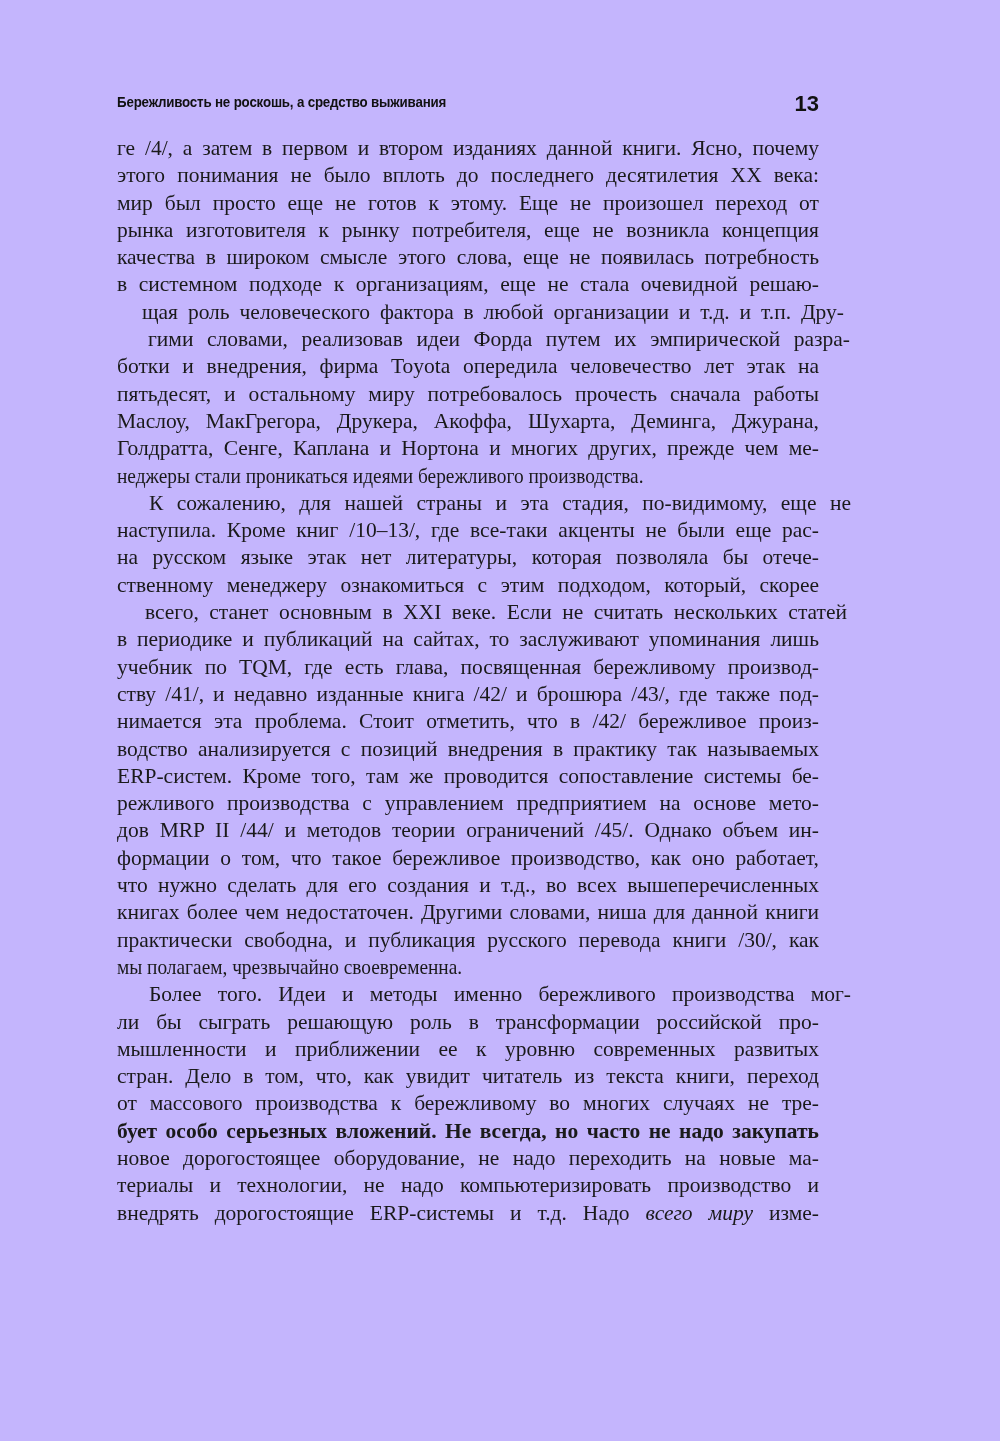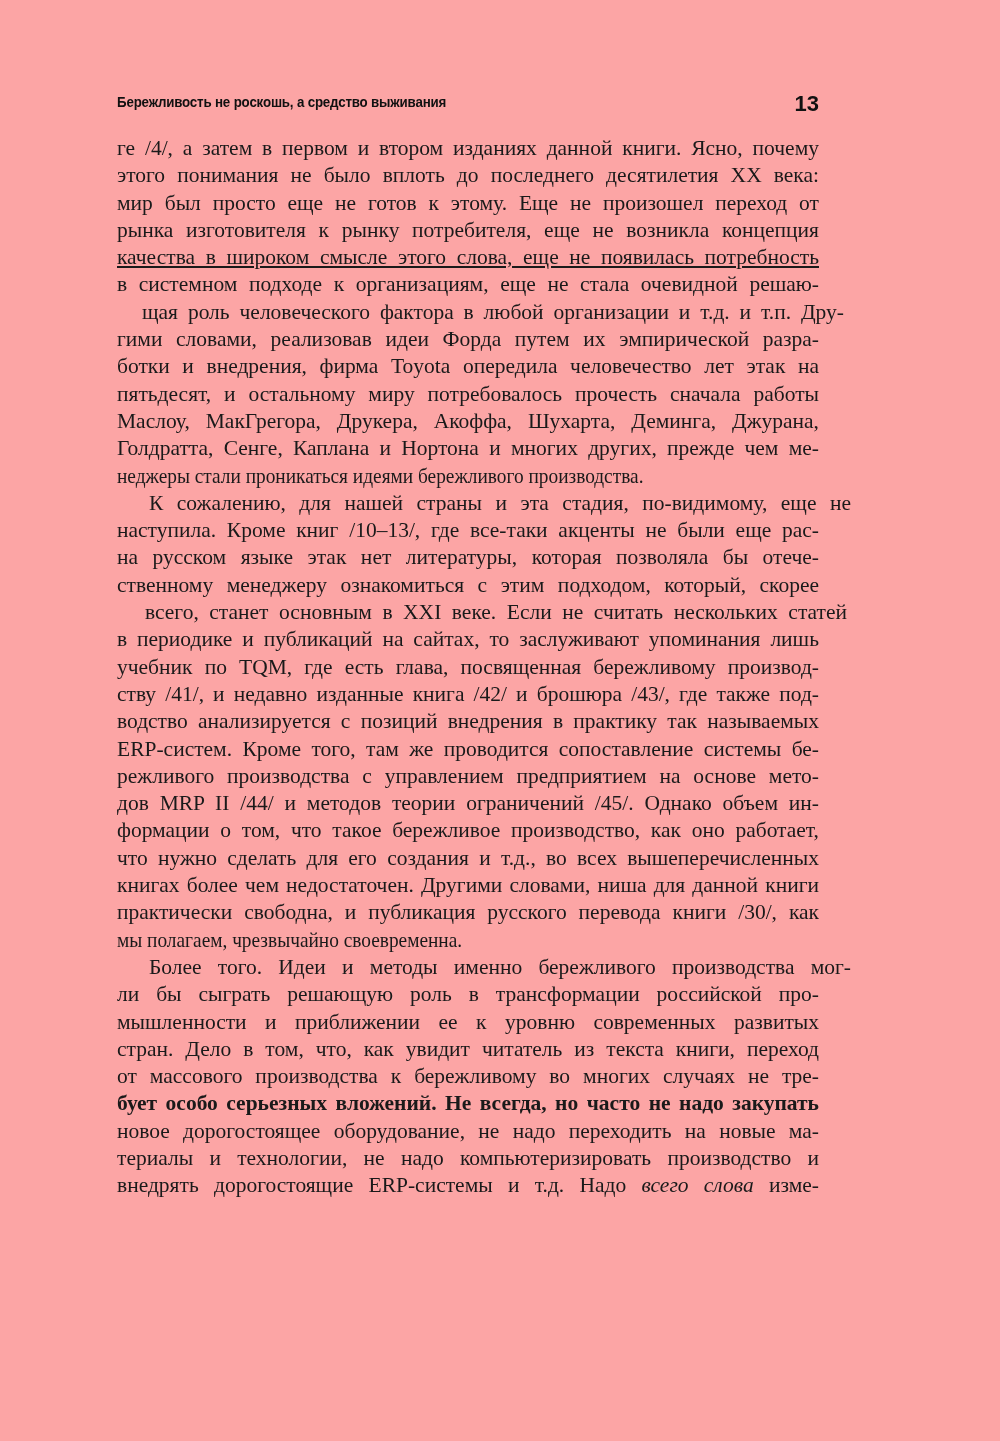--- a/index.html
+++ b/index.html
@@ -1,17 +1,17 @@
 <!DOCTYPE html>
 <html><head>
 <meta charset="utf-8">
 <style>
   html, body { margin: 0; padding: 0; background: #ffffff; }
   body { width: 1000px; height: 1441px; position: relative; overflow: hidden; }
-  .page { position: absolute; left: 0; top: 0; width: 1000px; height: 1441px; background: #fca5a5; }
+  .page { position: absolute; left: 0; top: 0; width: 1000px; height: 1441px; background: #c4b5fd; }
   .running-head {
     position: absolute; left: 117px; top: 92px; width: 702px; height: 30px;
     font-family: "Liberation Sans", sans-serif; color: #111;
   }
   .running-title {
     position: absolute; left: 0; top: 2px;
     font-size: 14.5px; font-weight: bold; letter-spacing: -0.2px;
     transform: scaleX(0.92); transform-origin: left center;
   }
   .page-number {
@@ -39,54 +39,55 @@
     <span class="running-title">Бережливость не роскошь, а средство выживания</span>
     <span class="page-number">13</span>
   </div>
 
   <div class="body-text" id="body-text">
       <div>
         <span class="line" style="display: block; width: 702px; transform: scaleX(1);">ге /4/, а затем в первом и втором изданиях данной книги. Ясно, почему</span>
         <span class="line" style="display: block; width: 702px; transform: scaleX(1);">этого понимания не было вплоть до последнего десятилетия XX века:</span>
         <span class="line" style="display: block; width: 702px; transform: scaleX(1);">мир был просто еще не готов к этому. Еще не произошел переход от</span>
         <span class="line" style="display: block; width: 702px; transform: scaleX(1);">рынка изготовителя к рынку потребителя, еще не возникла концепция</span>
-        <span class="line" style="display: block; width: 702px; transform: scaleX(1); text-decoration: underline;">качества в широком смысле этого слова, еще не появилась потребность</span>
+        <span class="line" style="display: block; width: 702px; transform: scaleX(1);">качества в широком смысле этого слова, еще не появилась потребность</span>
         <span class="line" style="display: block; width: 702px; transform: scaleX(1);">в системном подходе к организациям, еще не стала очевидной решаю-</span>
         <span class="line" style="display: block; width: 702px; transform: scaleX(1); margin-left: 25px;">щая роль человеческого фактора в любой организации и т.д. и т.п. Дру-</span>
-        <span class="line" style="display: block; width: 702px; transform: scaleX(1);">гими словами, реализовав идеи Форда путем их эмпирической разра-</span>
+        <span class="line" style="display: block; width: 702px; transform: scaleX(1); margin-left: 31px;">гими словами, реализовав идеи Форда путем их эмпирической разра-</span>
         <span class="line" style="display: block; width: 702px; transform: scaleX(1);">ботки и внедрения, фирма Toyota опередила человечество лет этак на</span>
         <span class="line" style="display: block; width: 702px; transform: scaleX(1);">пятьдесят, и остальному миру потребовалось прочесть сначала работы</span>
         <span class="line" style="display: block; width: 702px; transform: scaleX(1);">Маслоу, МакГрегора, Друкера, Акоффа, Шухарта, Деминга, Джурана,</span>
         <span class="line" style="display: block; width: 702px; transform: scaleX(1);">Голдратта, Сенге, Каплана и Нортона и многих других, прежде чем ме-</span>
         <span class="line last" style="display: block; width: 780px; transform: scaleX(0.9);">неджеры стали проникаться идеями бережливого производства.</span>
       </div>
       <div>
         <span class="line indent" style="display: block; width: 702px; transform: scaleX(1);">К сожалению, для нашей страны и эта стадия, по-видимому, еще не</span>
         <span class="line" style="display: block; width: 702px; transform: scaleX(1);">наступила. Кроме книг /10–13/, где все-таки акценты не были еще рас-</span>
         <span class="line" style="display: block; width: 702px; transform: scaleX(1);">на русском языке этак нет литературы, которая позволяла бы отече-</span>
         <span class="line" style="display: block; width: 702px; transform: scaleX(1);">ственному менеджеру ознакомиться с этим подходом, который, скорее</span>
         <span class="line" style="display: block; width: 702px; transform: scaleX(1); margin-left: 28px;">всего, станет основным в XXI веке. Если не считать нескольких статей</span>
         <span class="line" style="display: block; width: 702px; transform: scaleX(1);">в периодике и публикаций на сайтах, то заслуживают упоминания лишь</span>
         <span class="line" style="display: block; width: 702px; transform: scaleX(1);">учебник по TQM, где есть глава, посвященная бережливому производ-</span>
         <span class="line" style="display: block; width: 702px; transform: scaleX(1);">ству /41/, и недавно изданные книга /42/ и брошюра /43/, где также под-</span>
+        <span class="line" style="display: block; width: 702px; transform: scaleX(1);">нимается эта проблема. Стоит отметить, что в /42/ бережливое произ-</span>
         <span class="line" style="display: block; width: 702px; transform: scaleX(1);">водство анализируется с позиций внедрения в практику так называемых</span>
         <span class="line" style="display: block; width: 702px; transform: scaleX(1);">ERP-систем. Кроме того, там же проводится сопоставление системы бе-</span>
         <span class="line" style="display: block; width: 702px; transform: scaleX(1);">режливого производства с управлением предприятием на основе мето-</span>
         <span class="line" style="display: block; width: 702px; transform: scaleX(1);">дов MRP II /44/ и методов теории ограничений /45/. Однако объем ин-</span>
         <span class="line" style="display: block; width: 702px; transform: scaleX(1);">формации о том, что такое бережливое производство, как оно работает,</span>
         <span class="line" style="display: block; width: 702px; transform: scaleX(1);">что нужно сделать для его создания и т.д., во всех вышеперечисленных</span>
         <span class="line" style="display: block; width: 702px; transform: scaleX(1);">книгах более чем недостаточен. Другими словами, ниша для данной книги</span>
         <span class="line" style="display: block; width: 702px; transform: scaleX(1);">практически свободна, и публикация русского перевода книги /30/, как</span>
         <span class="line last" style="display: block; width: 780px; transform: scaleX(0.9);">мы полагаем, чрезвычайно своевременна.</span>
       </div>
       <div>
         <span class="line indent" style="display: block; width: 702px; transform: scaleX(1);">Более того. Идеи и методы именно бережливого производства мог-</span>
         <span class="line" style="display: block; width: 702px; transform: scaleX(1);">ли бы сыграть решающую роль в трансформации российской про-</span>
         <span class="line" style="display: block; width: 702px; transform: scaleX(1);">мышленности и приближении ее к уровню современных развитых</span>
         <span class="line" style="display: block; width: 702px; transform: scaleX(1);">стран. Дело в том, что, как увидит читатель из текста книги, переход</span>
         <span class="line" style="display: block; width: 702px; transform: scaleX(1);">от массового производства к бережливому во многих случаях не тре-</span>
         <span class="line" style="display: block; width: 702px; transform: scaleX(1); font-weight: bold;">бует особо серьезных вложений. Не всегда, но часто не надо закупать</span>
         <span class="line" style="display: block; width: 702px; transform: scaleX(1);">новое дорогостоящее оборудование, не надо переходить на новые ма-</span>
         <span class="line" style="display: block; width: 702px; transform: scaleX(1);">териалы и технологии, не надо компьютеризировать производство и</span>
-        <span class="line" style="display: block; width: 702px; transform: scaleX(1);"><span>внедрять дорогостоящие ERP-системы и т.д. Надо </span><em>всего слова</em><span> изме-</span></span>
+        <span class="line" style="display: block; width: 702px; transform: scaleX(1);"><span>внедрять дорогостоящие ERP-системы и т.д. Надо </span><em>всего миру</em><span> изме-</span></span>
       </div>
     </div>
 </div>
 
 </body></html>

